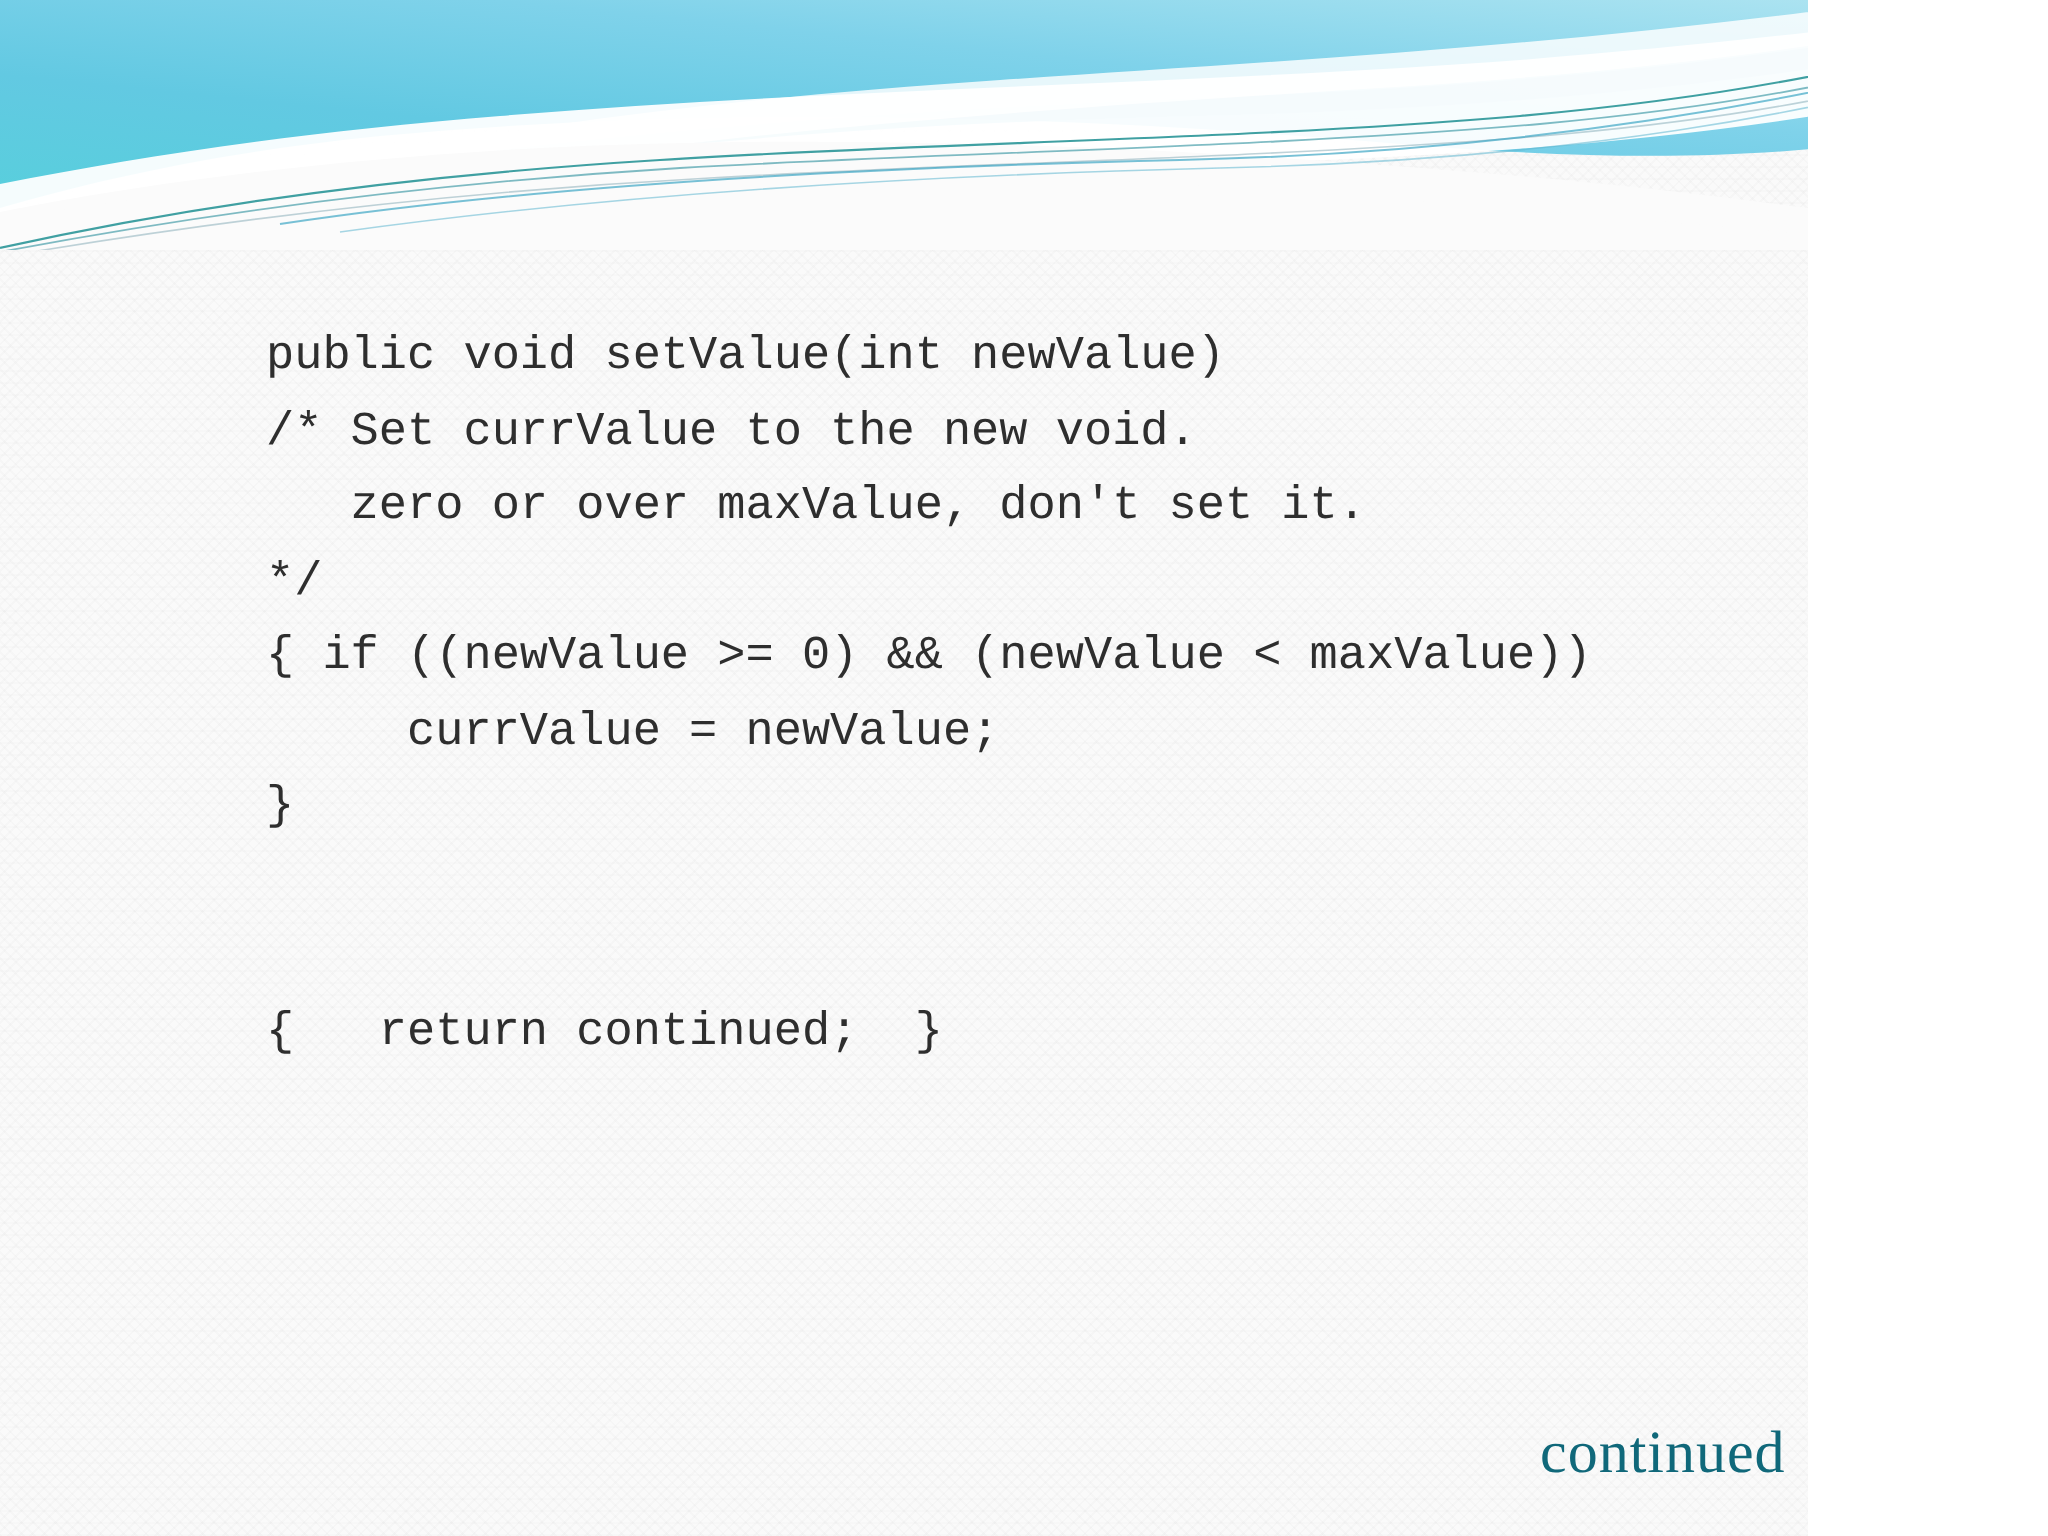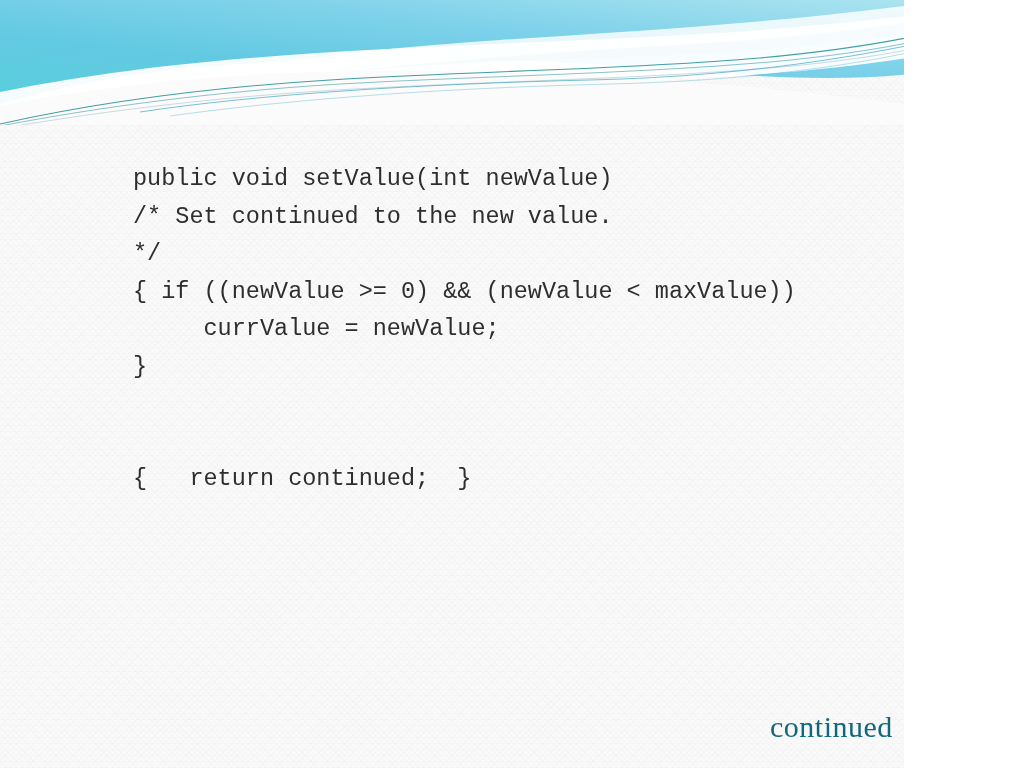--- a/index.html
+++ b/index.html
@@ -148,21 +148,22 @@
         <path d="M140,112 C260,94 420,84 590,80 C760,76 900,52 1024,18" fill="none" stroke="#3fa6c4" stroke-width="1" opacity="0.7"></path>
         <path d="M170,116 C300,98 450,88 610,84 C780,80 910,58 1024,24" fill="none" stroke="#5fb6cf" stroke-width="0.8" opacity="0.55"></path>
       </g>
     </svg>
   </div>
 
   <div id="content">
 
     <div id="code-block">
       <div class="code-line">public void setValue(int newValue)</div>
-      <div class="code-line">/* Set continued to the new value.</div>
+      <div class="code-line">/* Set currValue to the new void.</div>
+      <div class="code-line">   zero or over maxValue, don't set it.</div>
       <div class="code-line">*/</div>
       <div class="code-line">{ if ((newValue &gt;= 0) &amp;&amp; (newValue &lt; maxValue))</div>
       <div class="code-line">     currValue = newValue;</div>
       <div class="code-line">}</div>
       <div class="code-line blank"></div>
       <div class="code-line blank"></div>
       <div class="code-line">{   return continued;  }</div>
     </div>
 
     <div id="continued-label">continued</div>

